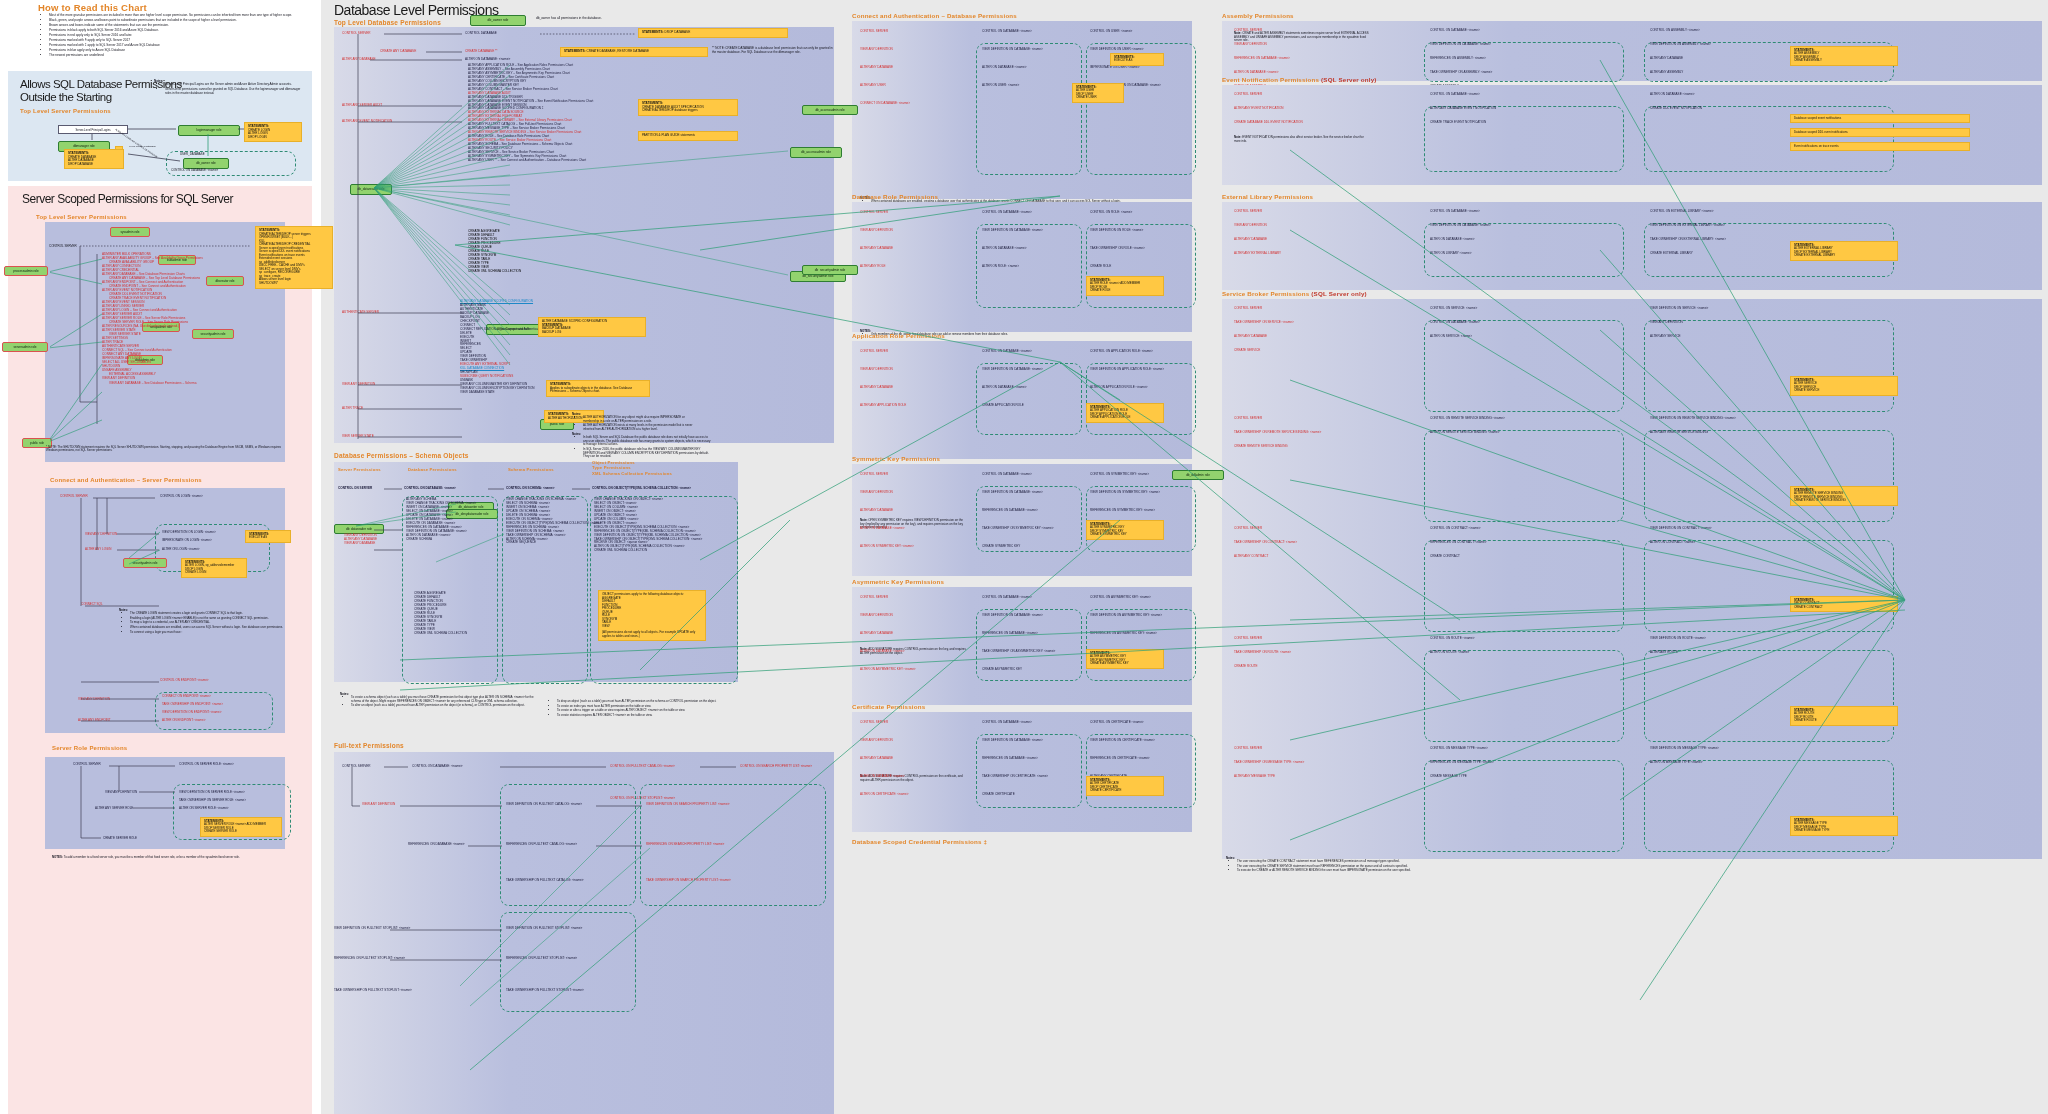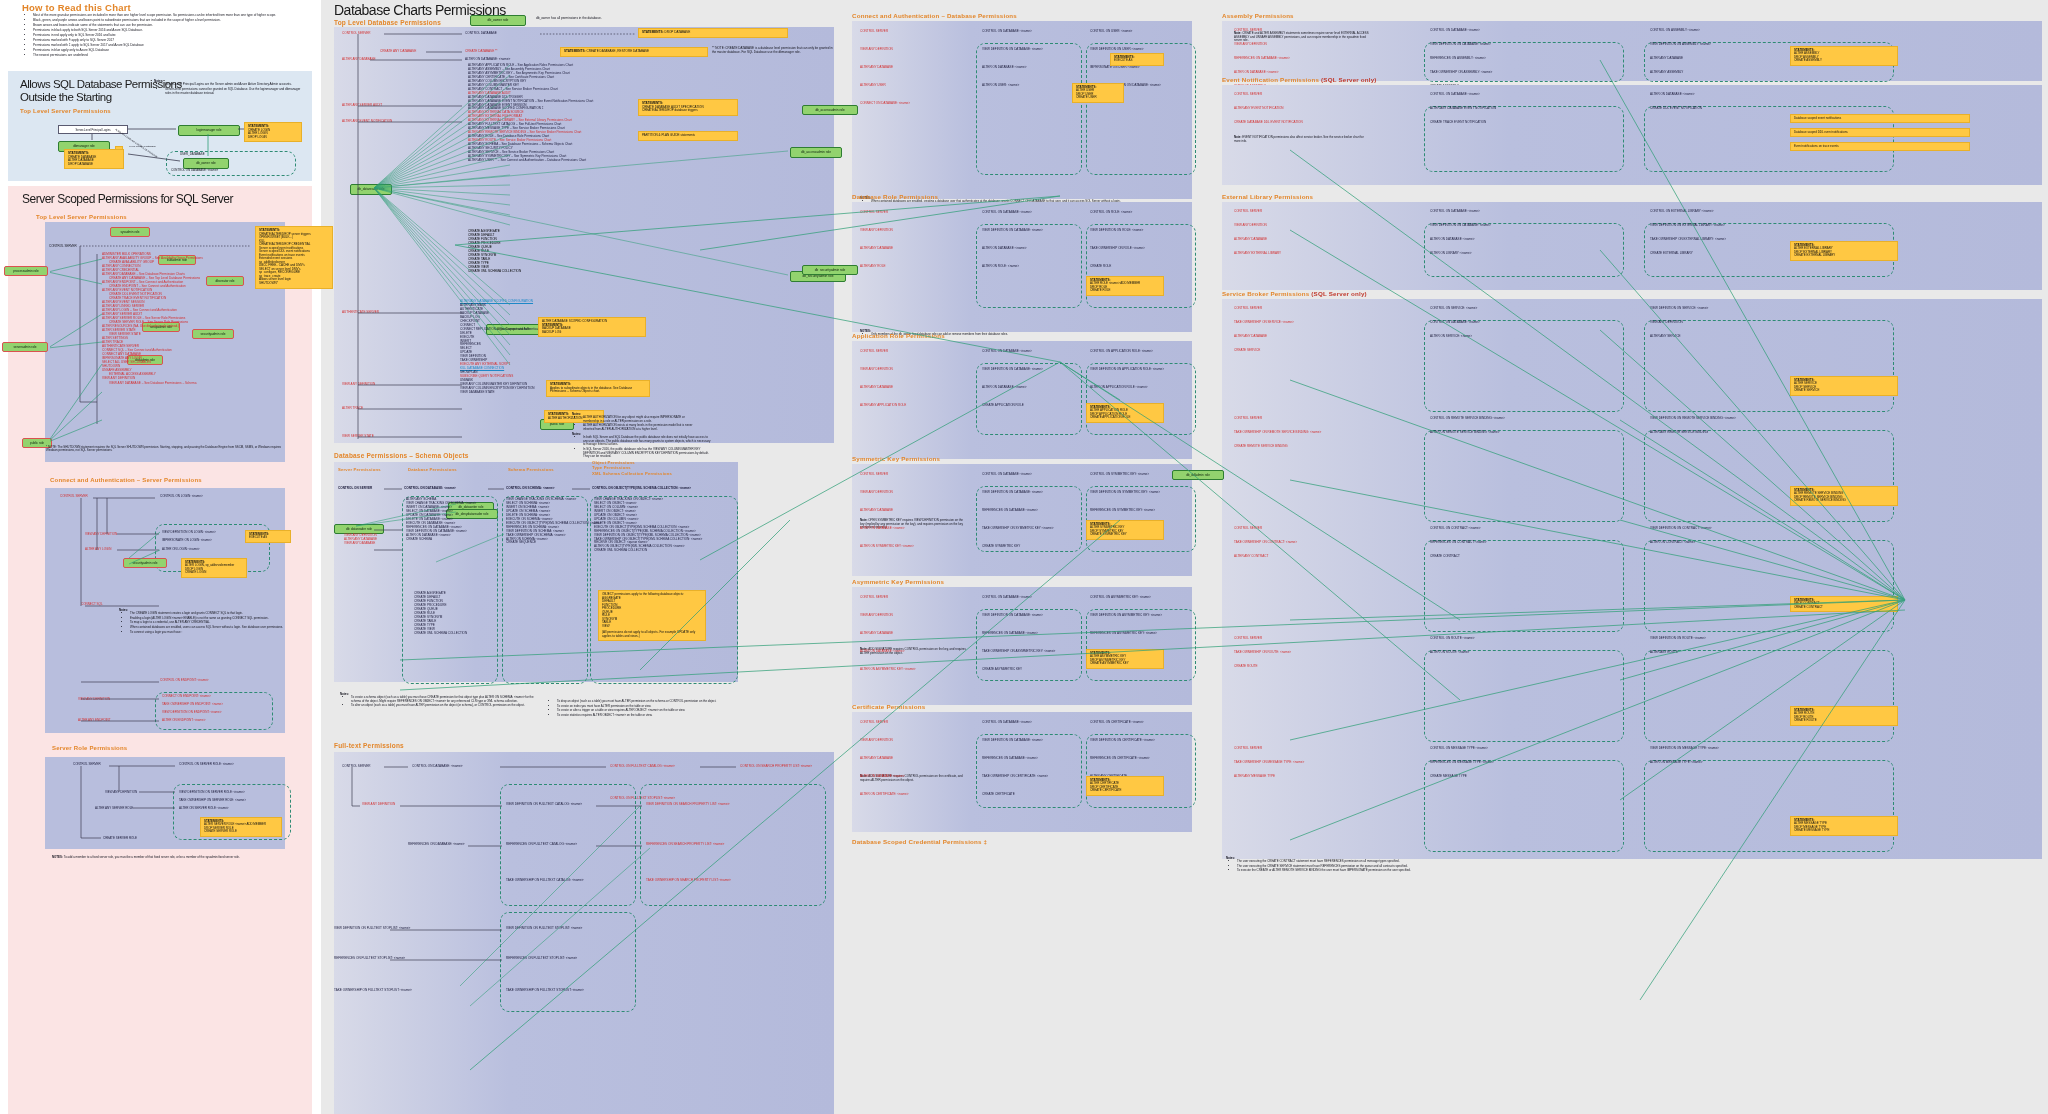--- a/index.html
+++ b/index.html
@@ -79,21 +79,21 @@
 <body>
 
 <div id="page">
 
   <div class="sect-bg bg-white" style="left:0;top:0;width:318px;height:70px"></div>
   <div class="sect-bg bg-blue" style="left:8px;top:71px;width:304px;height:110px"></div>
   <div class="sect-bg bg-pink" style="left:8px;top:186px;width:304px;height:928px"></div>
   <div class="sect-bg bg-gray" style="left:320px;top:0;width:1728px;height:1114px"></div>
   <div class="sect-bg bg-white" style="left:312px;top:0;width:9px;height:1114px"></div>
 
-  <div class="abs" style="left:22px;top:2px;width:272px;">
+  <div class="abs" style="left:38px;top:2px;width:272px;">
     <div class="panel-title" style="font-size:9.5px;margin-bottom:1px;">How to Read this Chart</div>
     <ul class="bullets" style="font-size:3.15px;color:#16161f;">
       <li>Most of the more granular permissions are included in more than one higher level scope permission. So permissions can be inherited from more than one type of higher scope.</li>
       <li>Black, green, and purple arrows and boxes point to subordinate permissions that are included in the scope of higher a level permission.</li>
       <li>Brown arrows and boxes indicate some of the statements that can use the permission.</li>
       <li>Permissions in black apply to both SQL Server 2016 and Azure SQL Database.</li>
       <li>Permissions in red apply only to SQL Server 2016 and later.</li>
       <li>Permissions marked with § apply only to SQL Server 2017</li>
       <li>Permissions marked with ‡ apply to SQL Server 2017 and Azure SQL Database</li>
       <li>Permissions in blue apply only to Azure SQL Database</li>
@@ -334,21 +334,21 @@
         <line x1="78" y1="48" x2="120" y2="48"></line>
         <line x1="26" y1="78" x2="46" y2="78"></line>
       </g>
     </svg>
   </div>
   <div class="abs" style="left:52px;top:856px;width:234px;font-size:2.9px;color:#14141e;line-height:1.25;">
     <span class="bold">NOTES:</span>
     <span>To add a member to a fixed server role, you must be a member of that fixed server role, or be a member of the sysadmin fixed server role.</span>
   </div>
 
-  <div class="abs big-title" style="left:334px;top:2px;font-size:14px;">Database Charts Permissions</div>
+  <div class="abs big-title" style="left:334px;top:2px;font-size:14px;">Database Level Permissions</div>
   <div class="abs panel-title" style="left:334px;top:19px;font-size:6.5px;">Top Level Database Permissions</div>
 
   <div class="abs greenbox" style="left:470px;top:15px;width:56px;font-size:3.3px;line-height:7px;">db_owner role</div>
   <div class="abs" style="left:536px;top:16px;font-size:3.2px;color:#14141e;">db_owner has all permissions in the database.</div>
 
   <div class="sect-bg bg-lav2" style="left:334px;top:27px;width:500px;height:416px;"></div>
 
   <div class="abs" style="left:340px;top:29px;width:496px;height:414px;">
     <div class="abs perm-red" style="left:2px;top:2px;font-size:3.1px;">CONTROL SERVER</div>
     <div class="abs perm-blue" style="left:125px;top:2px;font-size:3.1px;">CONTROL DATABASE</div>

